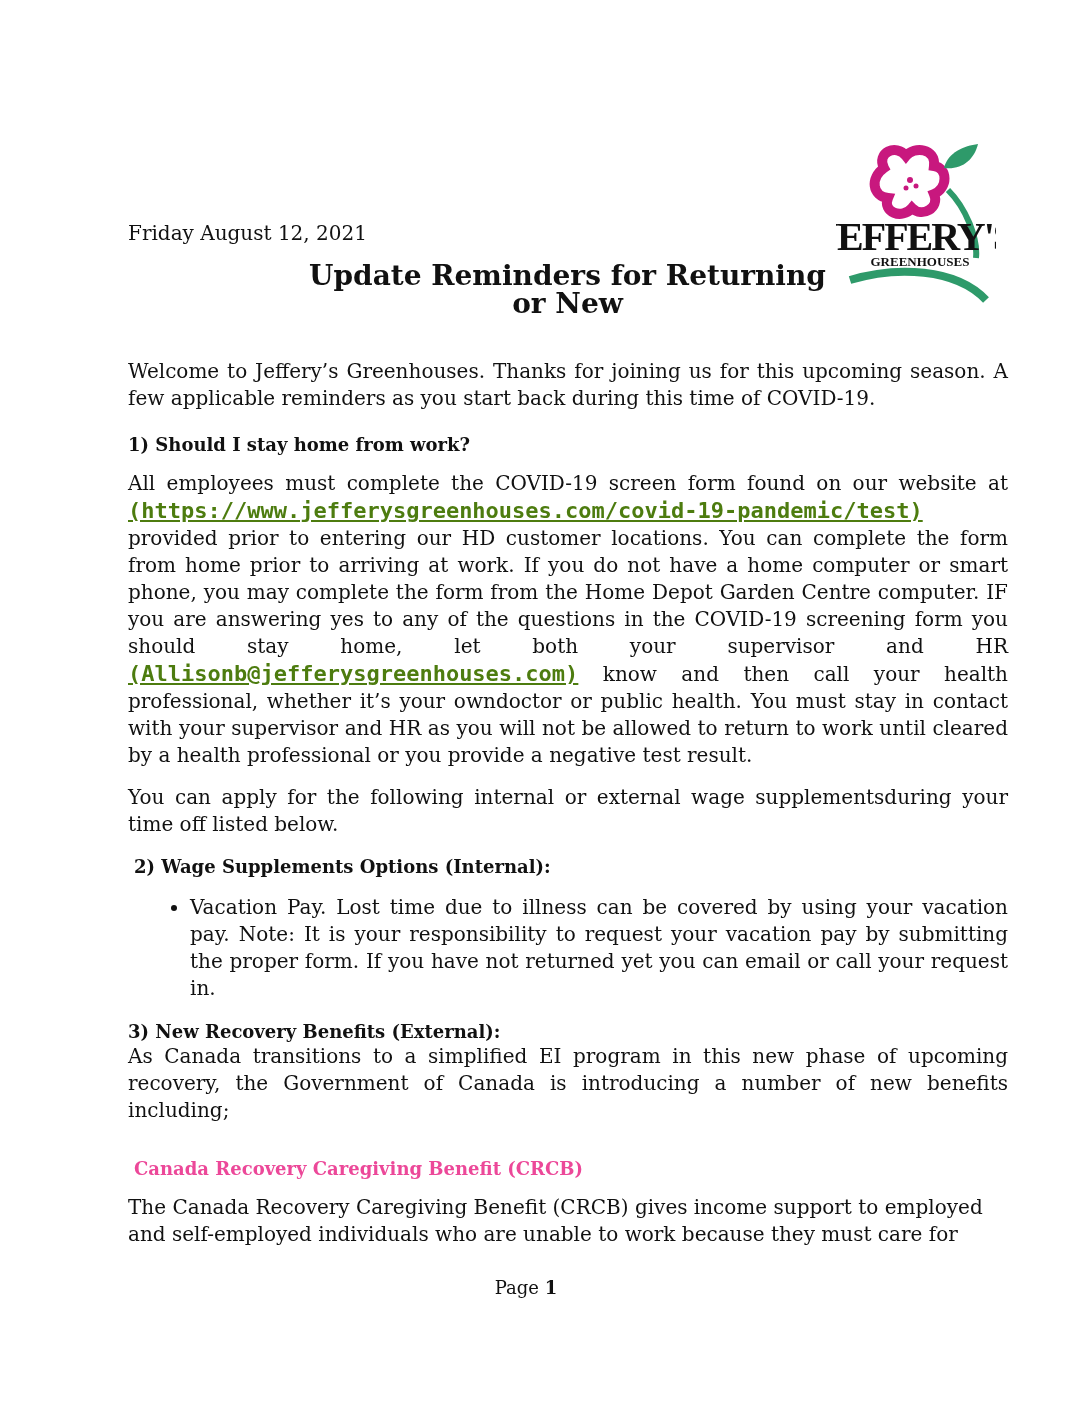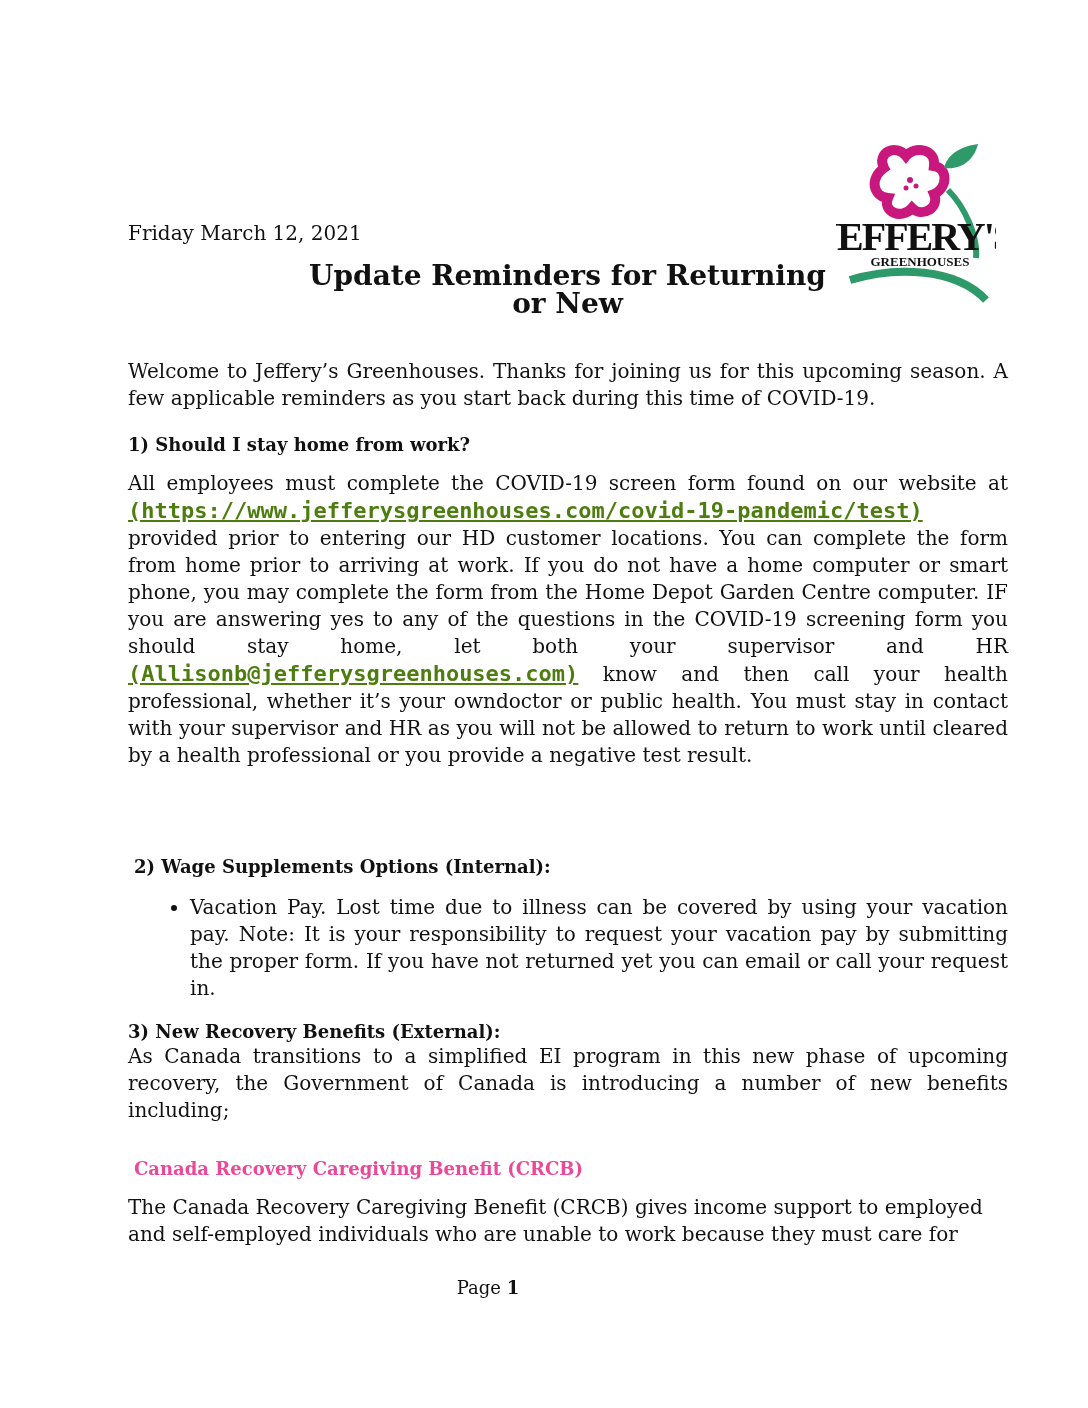--- a/index.html
+++ b/index.html
@@ -10,55 +10,56 @@
   .date { position: absolute; left: 128px; top: 221px; font-size: 20px; }
   .title { position: absolute; left: 300px; top: 262px; width: 535px; text-align: center;
            font-weight: bold; font-size: 28px; line-height: 28px; }
   .block { position: absolute; left: 128px; width: 880px; font-size: 20px; line-height: 27px; }
   .justify { text-align: justify; }
   .h { font-weight: bold; font-size: 18px; }
   a.link { color: #4d7c0f; text-decoration: underline; font-weight: bold; font-family: "DejaVu Sans Mono", "Liberation Mono", monospace; font-size: 22px; }
   .crcb { color: #ec4899; font-weight: bold; font-size: 18px; }
   ul { margin: 0; padding-left: 62px; }
   li { text-align: justify; }
-  .footer { position: absolute; left: 0; width: 976px; top: 1277px; text-align: center; font-size: 18px; }
+  .footer { position: absolute; left: 0; width: 976px; top: 1277px; text-align: center; font-size: 18px; padding-left: 38px; }
 </style>
 </head>
 <body>
 
 <div class="page">
 
   <svg class="logo" viewBox="0 0 160 170">
     <g>
       <path d="M48 30 C40 15 60 5 70 18 C78 8 100 10 98 28 C112 30 112 50 98 56 C104 70 86 80 76 70 C66 82 46 74 52 60 C36 58 34 40 48 30 Z" fill="none" stroke="#c8187e" stroke-width="10"></path>
       <circle cx="74" cy="42" r="3" fill="#c8187e"></circle>
         <circle cx="80" cy="48" r="2.5" fill="#c8187e"></circle>
         <circle cx="70" cy="50" r="2.5" fill="#c8187e"></circle>
     </g>
     <path d="M108 30 C112 14 128 8 142 6 C138 22 126 32 108 30 Z" fill="#2e9a6a"></path>
     <path d="M112 52 C130 70 142 100 140 120" fill="none" stroke="#2e9a6a" stroke-width="6"></path>
     <text x="80" y="112" text-anchor="middle" font-family="Liberation Serif, serif" font-size="40" font-weight="bold" fill="#111" letter-spacing="-2">JEFFERY'S</text>
     <text x="84" y="128" text-anchor="middle" font-family="Liberation Serif, serif" font-size="13" font-weight="bold" fill="#111">GREENHOUSES</text>
     <path d="M14 142 C60 128 120 130 150 162" fill="none" stroke="#2e9a6a" stroke-width="8"></path>
   </svg>
 
-  <div class="date">Friday March 12, 2021</div>
+  <div class="date">Friday August 12, 2021</div>
 
   <div class="title">
     <div>Update Reminders for Returning or New</div>
   </div>
 
   <div class="block justify" style="top:358px;">Welcome to Jeffery’s Greenhouses. Thanks for joining us for this upcoming season. A few applicable reminders as you start back during this time of COVID-19.</div>
 
   <div class="block h" style="top:431px;">1) Should I stay home from work?</div>
 
   <div class="block justify" style="top:470px;">
     <span>All employees must complete the COVID-19 screen form found on our website at </span><a class="link" href="#">(https://www.jefferysgreenhouses.com/covid-19-pandemic/test)</a><span> provided prior to entering our HD customer locations.  You can complete the form from home prior to arriving at work.  If you do not have a home computer or smart phone, you may complete the form from the Home Depot Garden Centre computer. IF you are answering yes to any of the questions in the COVID-19 screening form you should stay home, let both your supervisor and HR </span><a class="link" href="#">(Allisonb@jefferysgreenhouses.com)</a><span> know and then call your health professional, whether it’s your owndoctor or public health. You must stay in contact with your supervisor and HR as you will not be allowed to return to work until cleared by a health professional or you provide a negative test result.</span>
   </div>
 
+  <div class="block justify" style="top:784px;">You can apply for the following internal or external wage supplementsduring your time off listed below.</div>
 
   <div class="block h" style="top:853px; left:134px;">2) Wage Supplements Options (Internal):</div>
 
   <div class="block" style="top:894px;">
     <ul>
         <li>Vacation Pay. Lost time due to illness can be covered by using your vacation pay. Note: It is your responsibility to request your vacation pay by submitting the proper form.  If you have not returned yet you can email or call your request in.</li>
       </ul>
   </div>
 
   <div class="block h" style="top:1018px;">3) New Recovery Benefits (External):</div>

